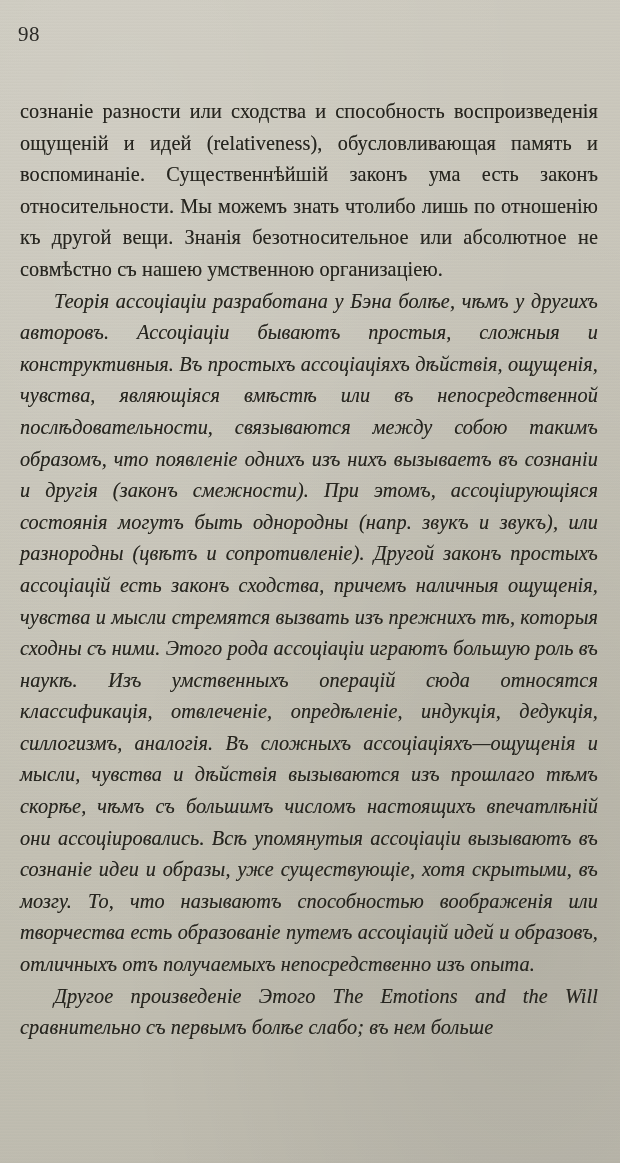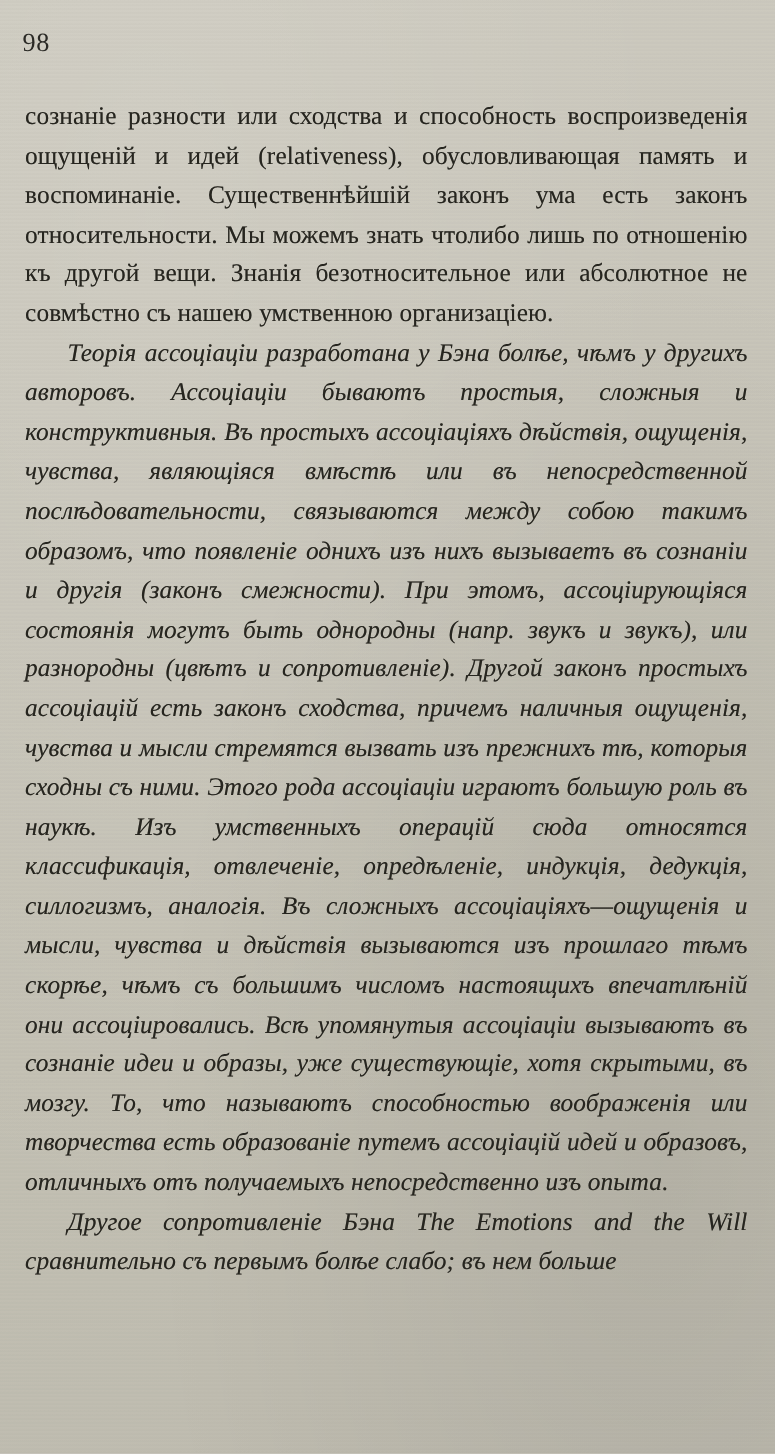--- a/index.html
+++ b/index.html
@@ -61,31 +61,32 @@
   .para.no-indent {
     text-indent: 0;
   }
   .para + .para {
     margin-top: 0px;
     font-style: italic;
   }
   
   .text-body {
     text-shadow: 0 0 0.4px rgba(40,38,32,0.45);
+    margin-top: 18px;
   }
 </style>
 </head>
 <body>
 
 <div class="page">
 
   <div class="page-number">98</div>
 
   <div class="text-body">
 
     <p class="para no-indent">сознаніе разности или сходства и способность воспроизведенія ощущеній и идей (relativeness), обусловливающая память и воспоминаніе. Существеннѣйшій законъ ума есть законъ относительности. Мы можемъ знать чтолибо лишь по отношенію къ другой вещи. Знанія безотносительное или абсолютное не совмѣстно съ нашею умственною организаціею.</p>
 
     <p class="para">Теорія ассоціаціи разработана у Бэна болѣе, чѣмъ у другихъ авторовъ. Ассоціаціи бываютъ простыя, сложныя и конструктивныя. Въ простыхъ ассоціаціяхъ дѣйствія, ощущенія, чувства, являющіяся вмѣстѣ или въ непосредственной послѣдовательности, связываются между собою такимъ образомъ, что появленіе однихъ изъ нихъ вызываетъ въ сознаніи и другія (законъ смежности). При этомъ, ассоціирующіяся состоянія могутъ быть однородны (напр. звукъ и звукъ), или разнородны (цвѣтъ и сопротивленіе). Другой законъ простыхъ ассоціацій есть законъ сходства, причемъ наличныя ощущенія, чувства и мысли стремятся вызвать изъ прежнихъ тѣ, которыя сходны съ ними. Этого рода ассоціаціи играютъ большую роль въ наукѣ. Изъ умственныхъ операцій сюда относятся классификація, отвлеченіе, опредѣленіе, индукція, дедукція, силлогизмъ, аналогія. Въ сложныхъ ассоціаціяхъ—ощущенія и мысли, чувства и дѣйствія вызываются изъ прошлаго тѣмъ скорѣе, чѣмъ съ большимъ числомъ настоящихъ впечатлѣній они ассоціировались. Всѣ упомянутыя ассоціаціи вызываютъ въ сознаніе идеи и образы, уже существующіе, хотя скрытыми, въ мозгу. То, что называютъ способностью воображенія или творчества есть образованіе путемъ ассоціацій идей и образовъ, отличныхъ отъ получаемыхъ непосредственно изъ опыта.</p>
 
-    <p class="para">Другое сопротивленіе Бэна The Emotions and the Will сравнительно съ первымъ болѣе слабо; въ нем больше</p>
+    <p class="para">Другое произведеніе Этого The Emotions and the Will сравнительно съ первымъ болѣе слабо; въ нем больше</p>
 
   </div>
 </div>
 
 </body></html>

